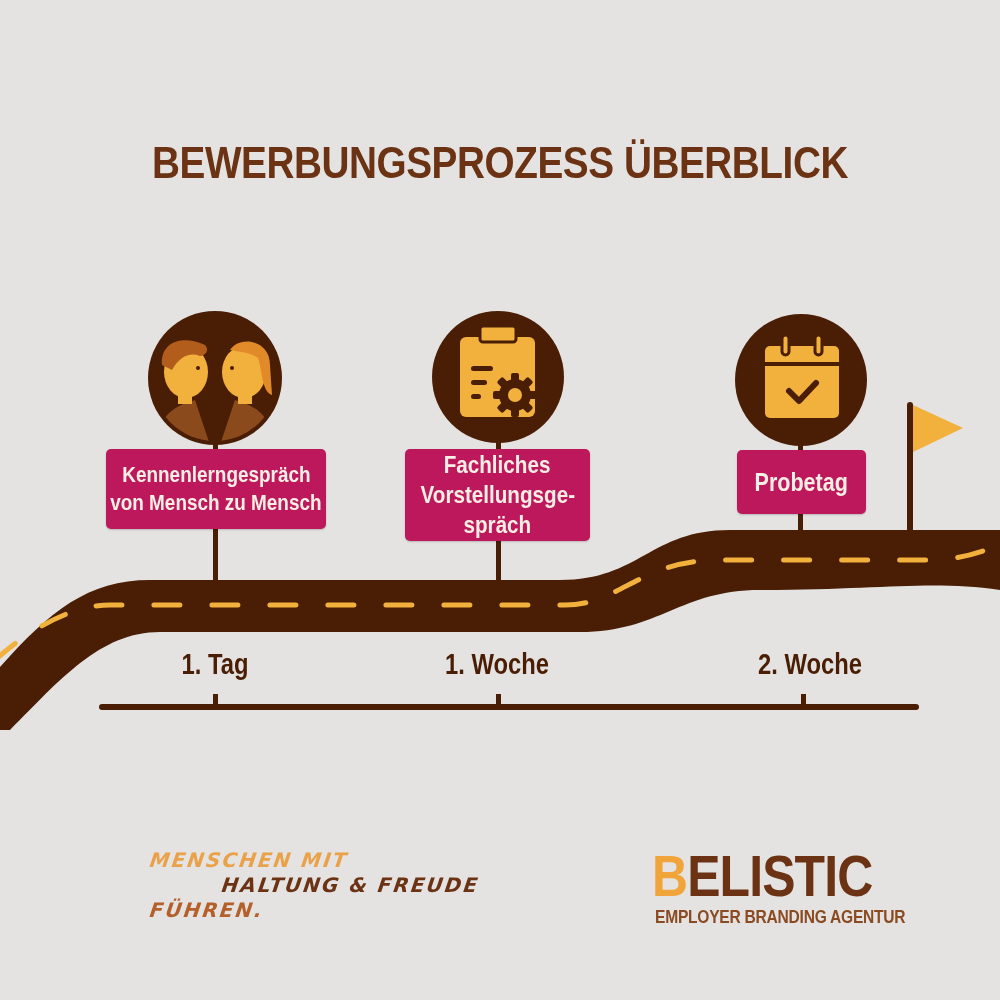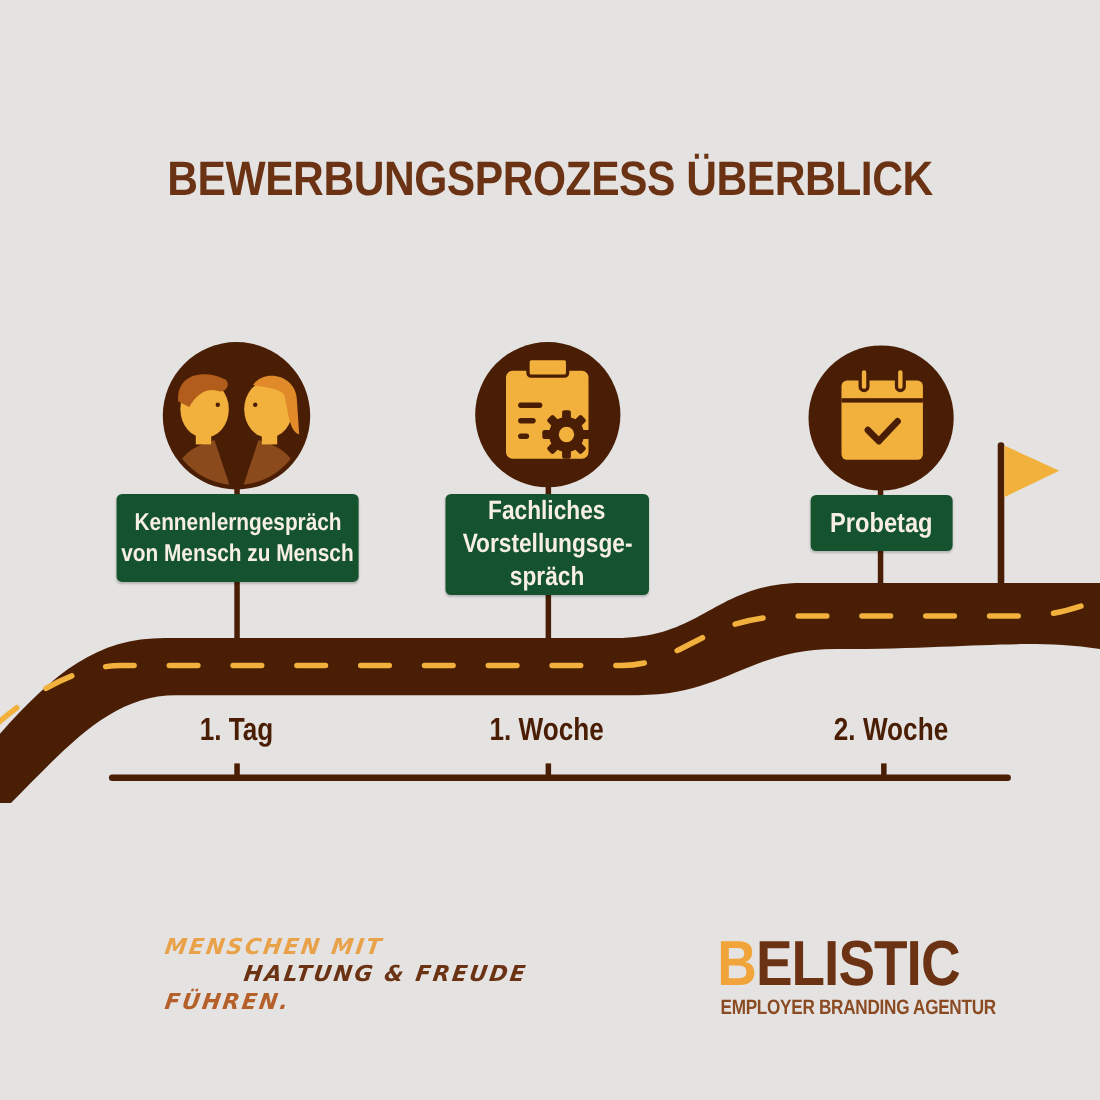--- a/index.html
+++ b/index.html
@@ -8,21 +8,21 @@
     font-family: "Liberation Sans", sans-serif;
   }
   .title {
     position:absolute; left:0; width:1000px; top:138px; text-align:center;
     font-family: "Liberation Sans", sans-serif; font-weight:bold;
     font-size:44px; color:#6b3314; letter-spacing:-0.5px;
     transform: scaleX(0.88); transform-origin:center;
   }
   svg.scene { position:absolute; left:0; top:0; }
   .sign {
-    position:absolute; background:#14532d; color:#f7efe4; border-radius:5px;
+    position:absolute; background:#be185d; color:#f7efe4; border-radius:5px;
     text-align:center; font-family: "Liberation Sans", sans-serif; font-weight:bold;
     display:flex; flex-direction:column; justify-content:center; align-items:center;
     box-shadow: 0 1px 2px rgba(0,0,0,0.2);
   }
   .sign span { display:block; transform: scaleX(0.86); white-space:nowrap; }
   .time-label {
     position:absolute; color:#4a1e05; font-weight:bold; font-size:29px;
     text-align:center; width:200px; transform: scaleX(0.82);
     font-family: "Liberation Sans", sans-serif;
   }
@@ -121,21 +121,21 @@
   <span>Kennenlerngespräch</span>
   <span>von Mensch zu Mensch</span>
 </div>
 
 <div class="sign" style="left:405px; top:449px; width:185px; height:92px; font-size:24px; line-height:30px;">
   <span>Fachliches</span>
   <span>Vorstellungsge-</span>
   <span>spräch</span>
 </div>
 
-<div class="sign" style="left:737px; top:450px; width:129px; height:51px; font-size:25px; line-height:30px;">
+<div class="sign" style="left:737px; top:450px; width:129px; height:64px; font-size:25px; line-height:30px;">
   <span>Probetag</span>
 </div>
 
 <div class="time-label" style="left:115px; top:648px;">1. Tag</div>
 <div class="time-label" style="left:397px; top:648px;">1. Woche</div>
 <div class="time-label" style="left:710px; top:648px;">2. Woche</div>
 
 <div class="slogan" style="left:150px; top:848px; color:#eaa24a;">MENSCHEN MIT</div>
 <div class="slogan" style="left:222px; top:873px; color:#6b3314;">HALTUNG &amp; FREUDE</div>
 <div class="slogan" style="left:150px; top:898px; color:#b5602a;">FÜHREN.</div>

